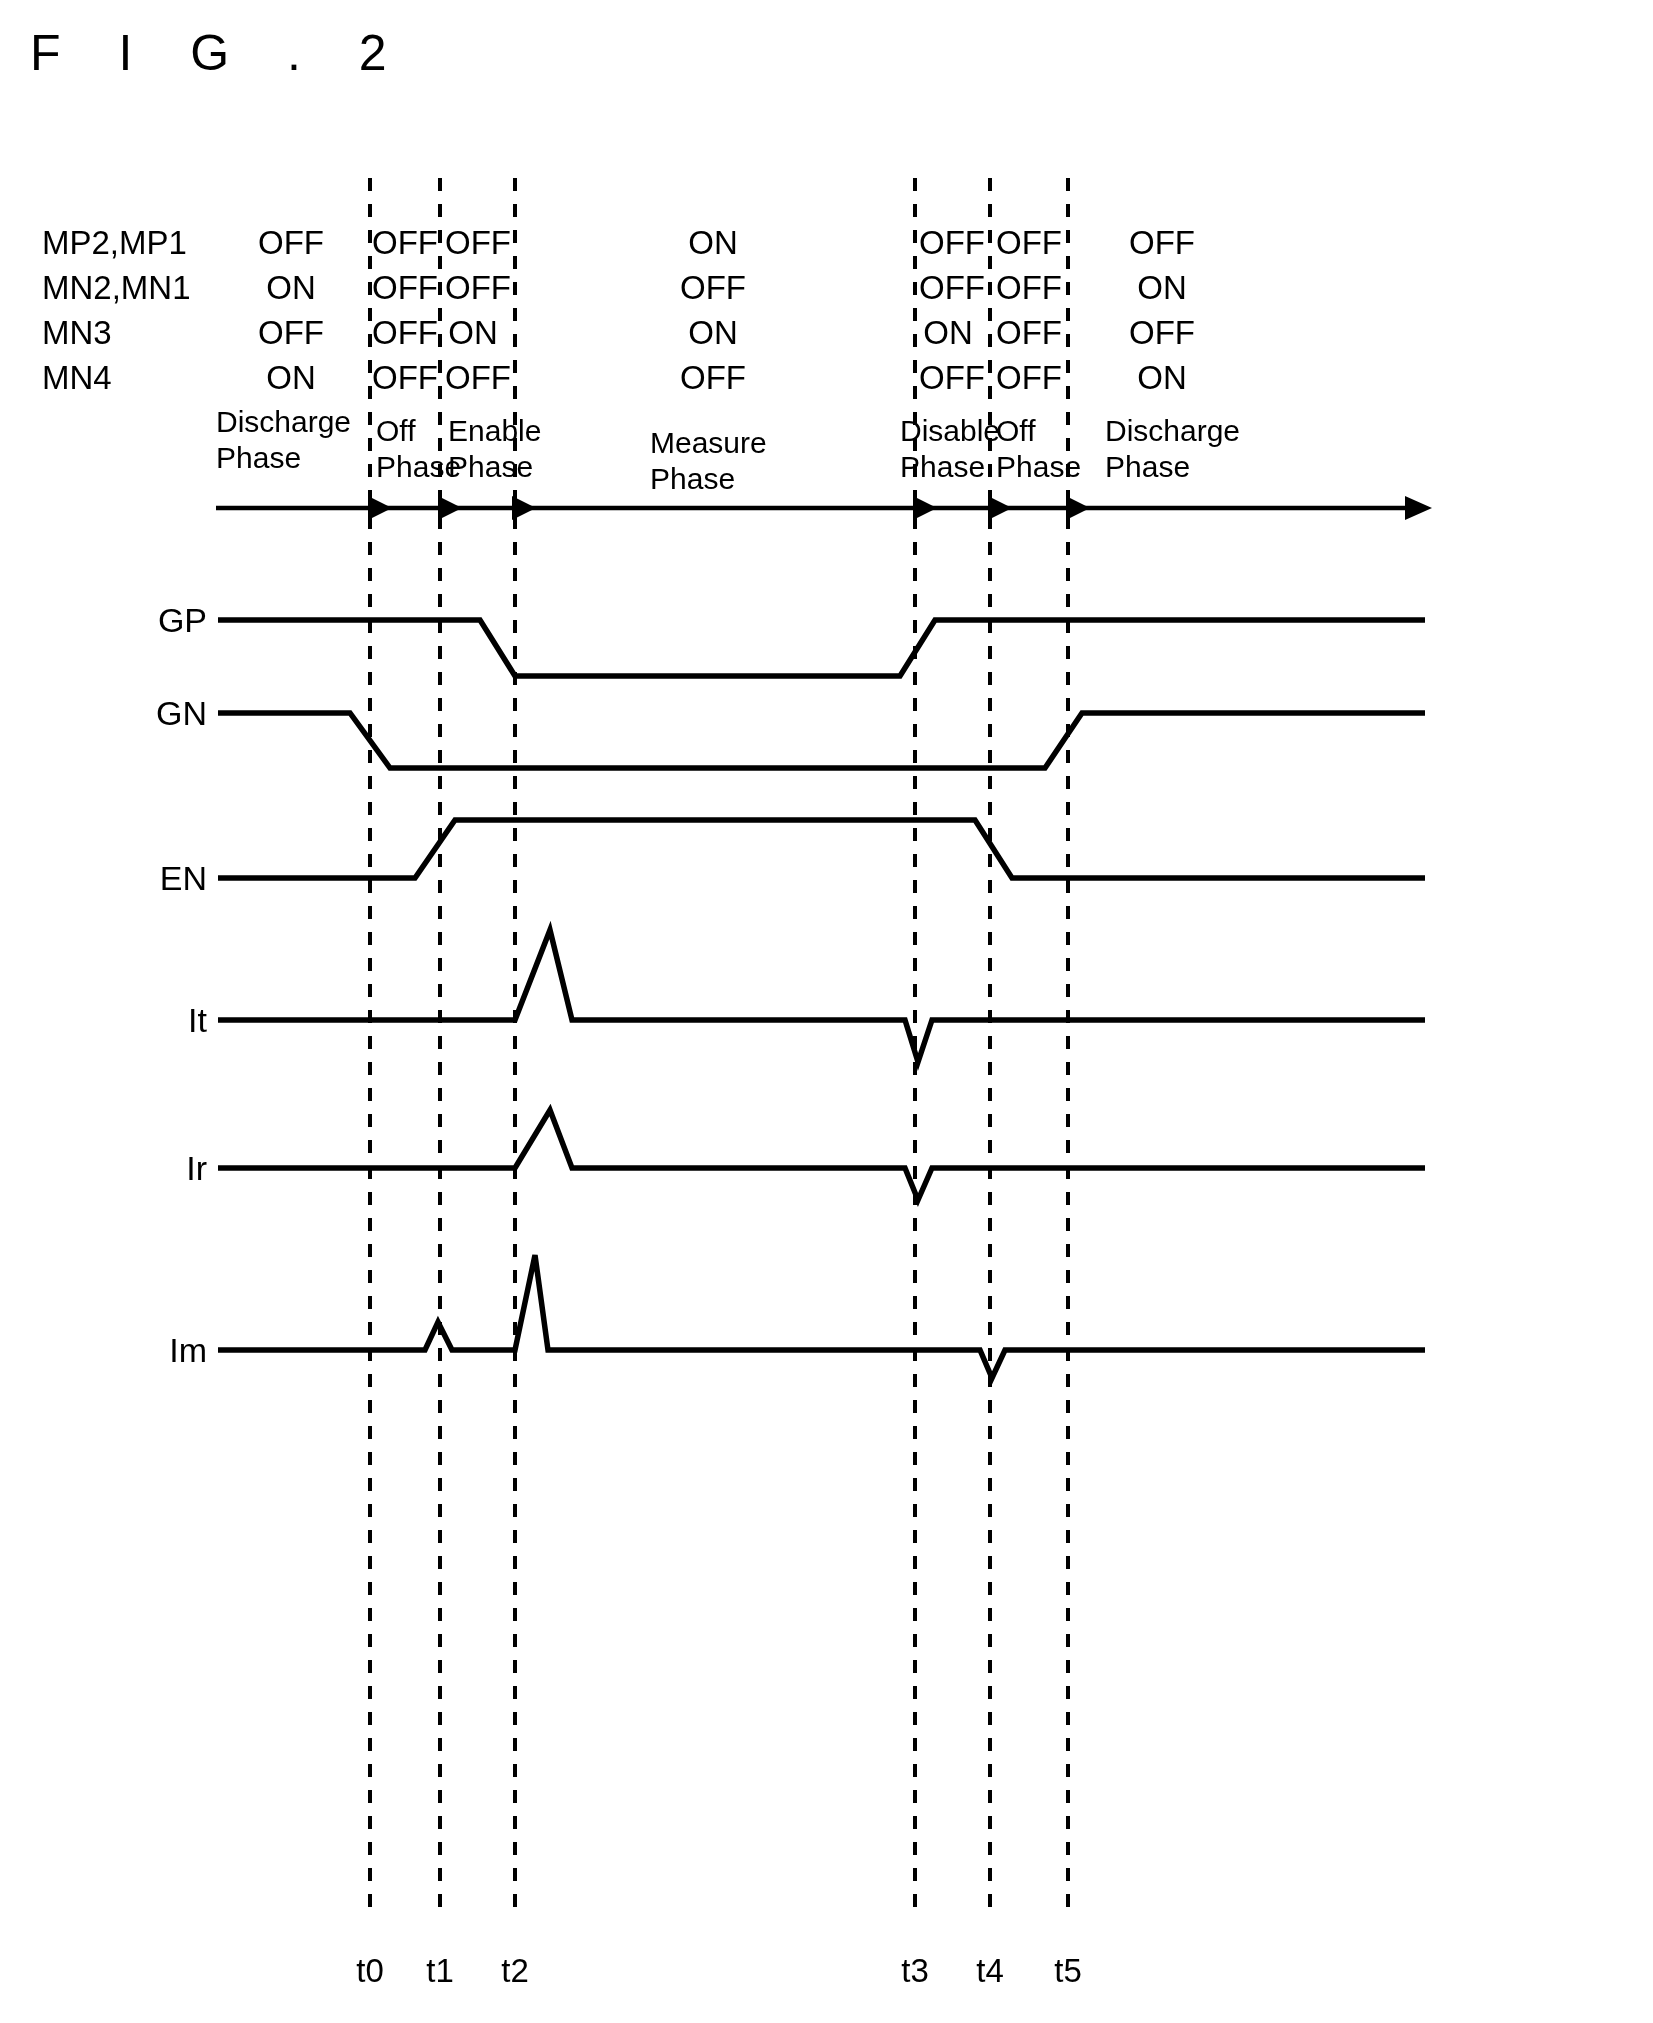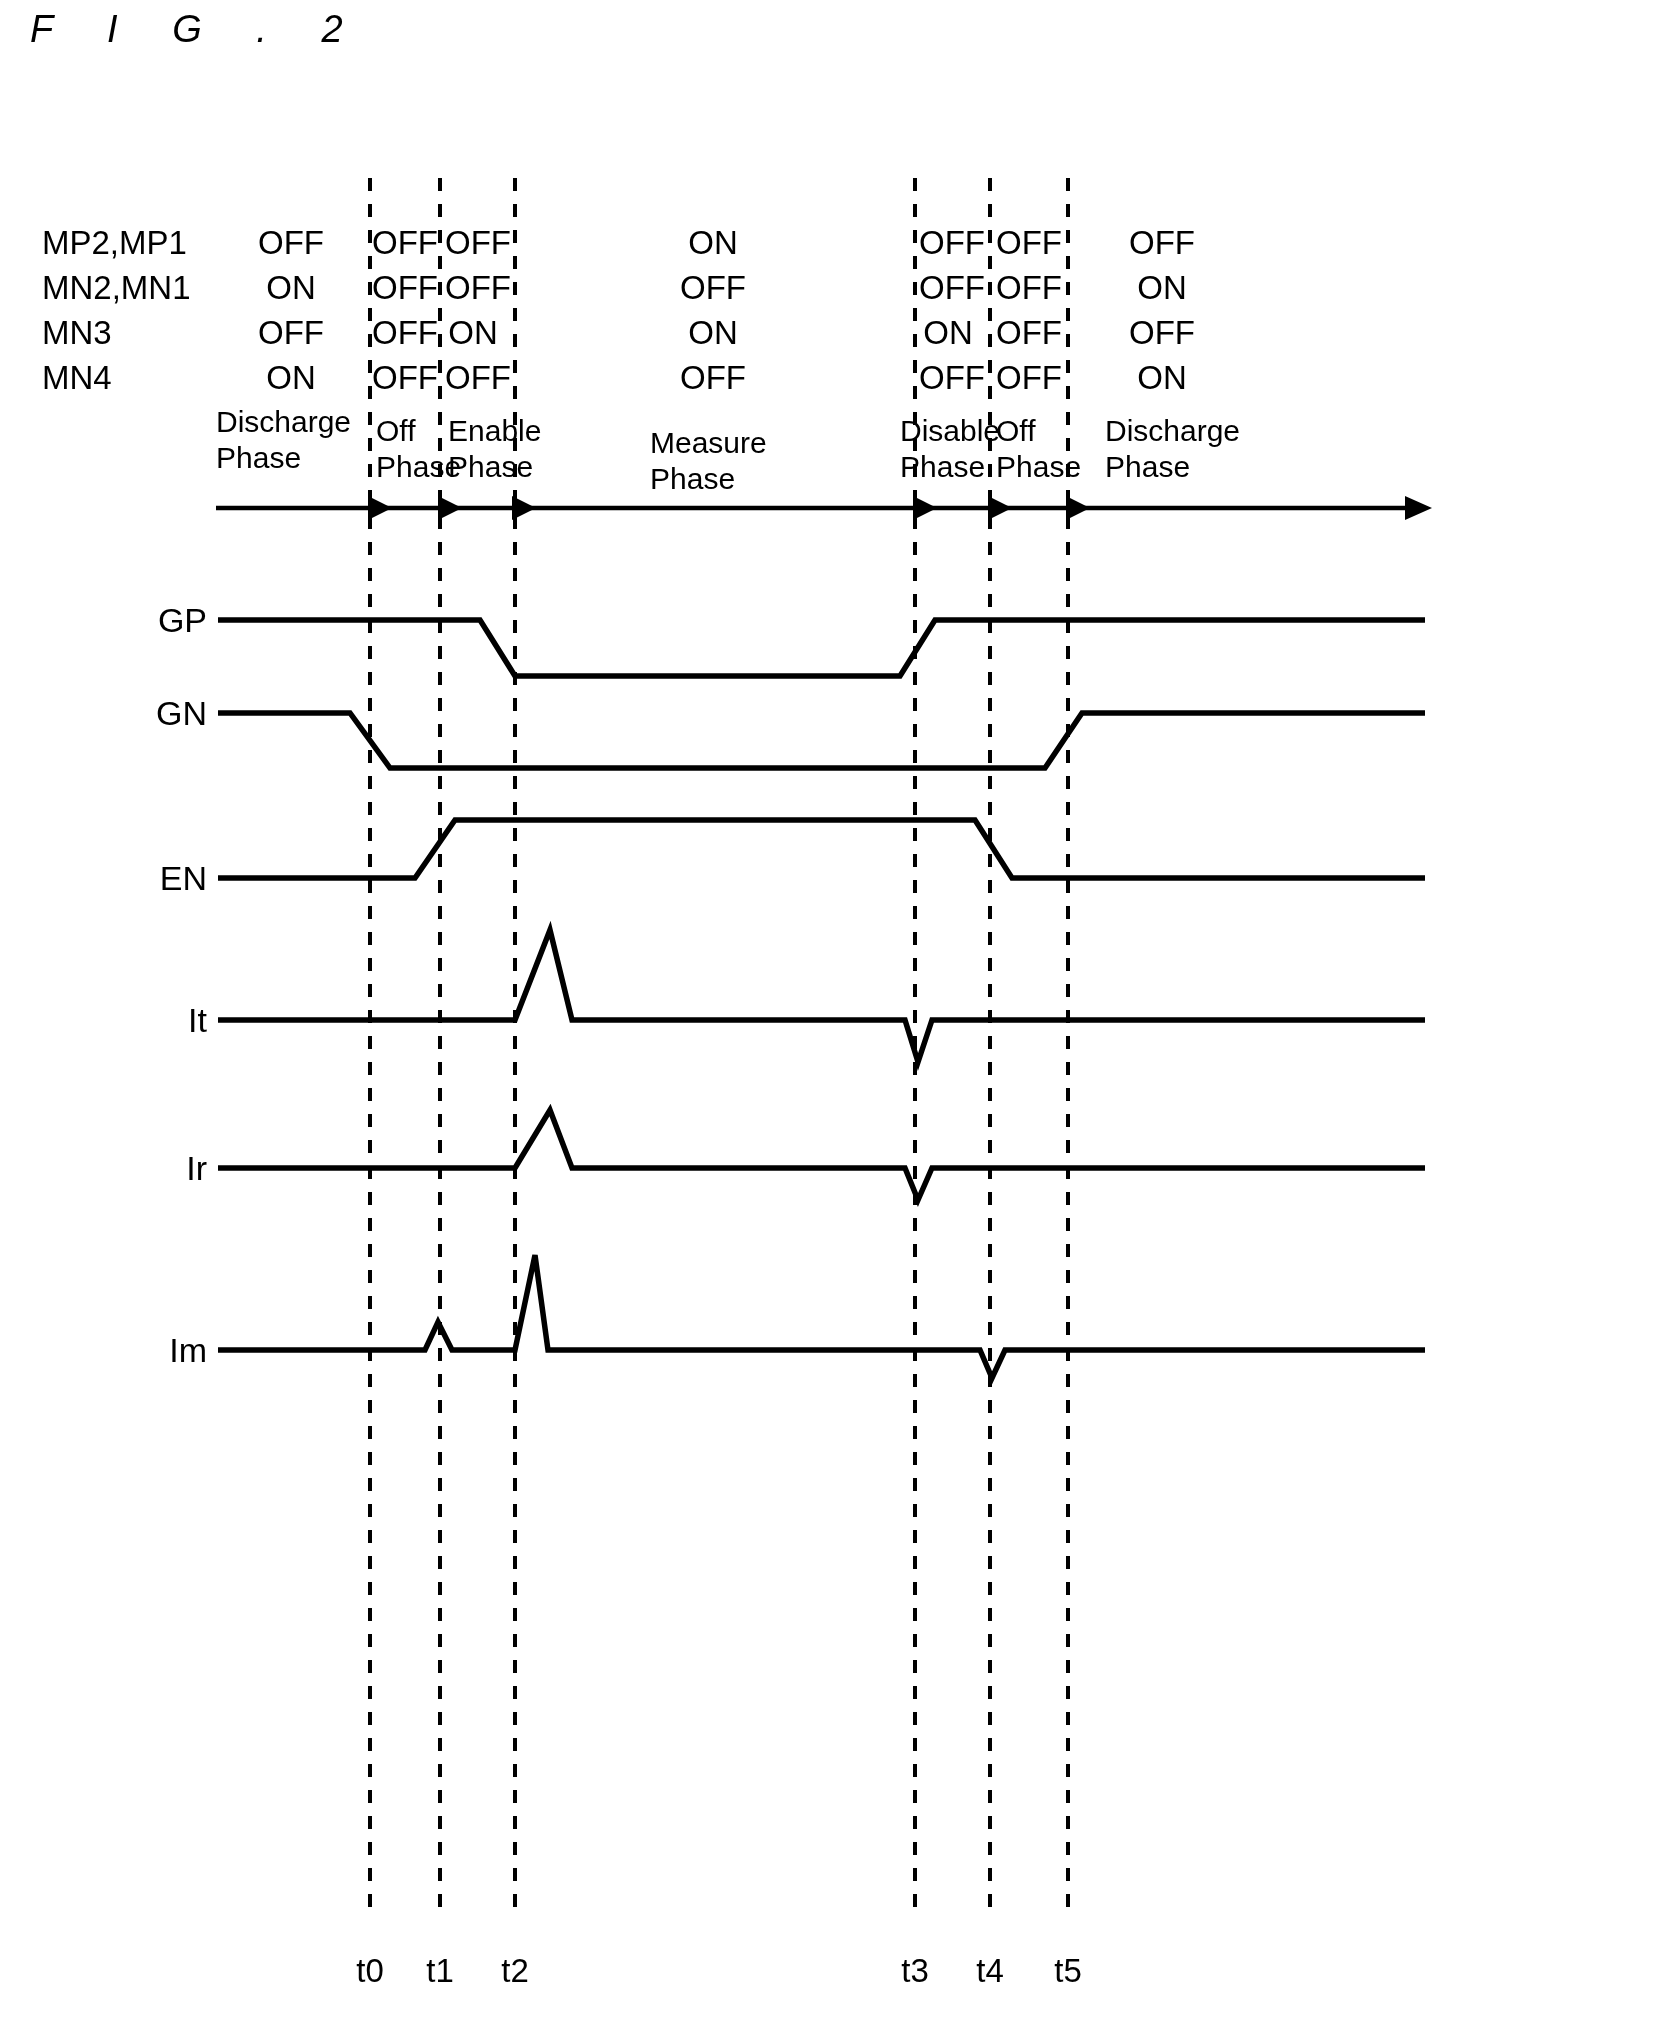--- a/index.html
+++ b/index.html
@@ -11,26 +11,25 @@
     width: 1653px;
     height: 2023px;
     font-family: "Liberation Sans", sans-serif;
     color: #000000;
     position: relative;
     overflow: hidden;
   }
   #figure-title {
     position: absolute;
     left: 30px;
-    top: 8px;
-    font-size: 38px;
+    top: 24px;
+    font-size: 50px;
     letter-spacing: 22px;
     font-weight: 400;
     white-space: pre;
-    font-style: italic;
   }
   #diagram {
     position: absolute;
     left: 0;
     top: 0;
   }
   .txt {
     font-family: "Liberation Sans", sans-serif;
     fill: #000000;
   }

